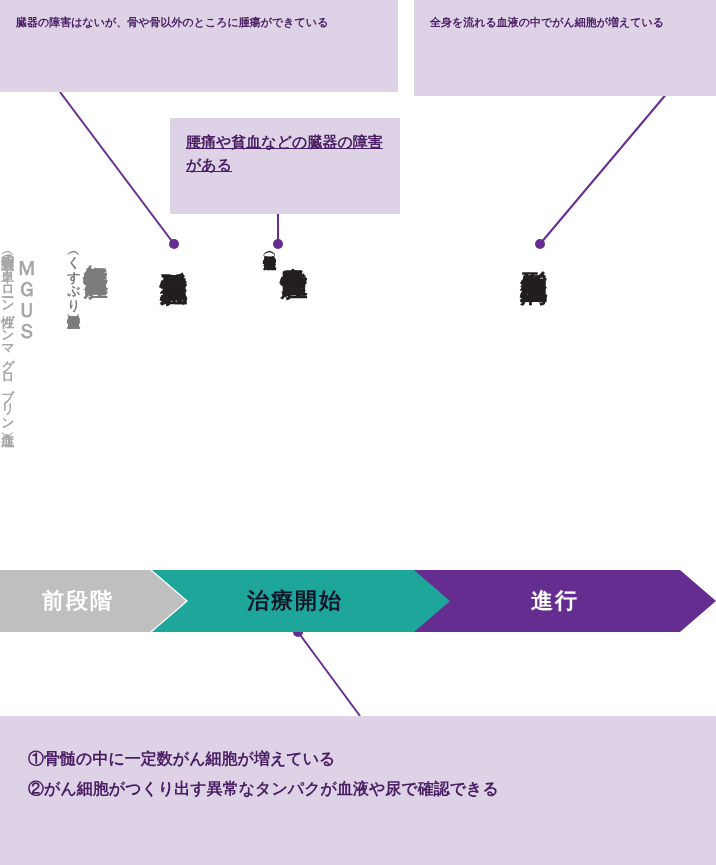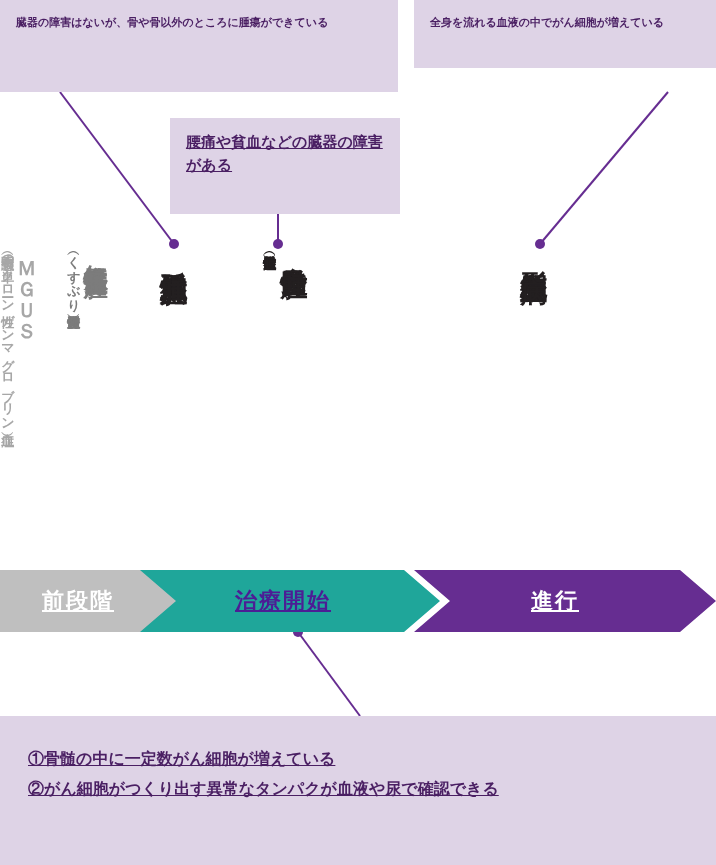--- a/index.html
+++ b/index.html
@@ -47,21 +47,21 @@
   #callout-solitary {
     left: 0px;
     top: 0px;
     width: 398px;
     height: 92px;
   }
   #callout-leukemia {
     left: 414px;
     top: 0px;
     width: 302px;
-    height: 68px;
+    height: 96px;
   }
   #callout-myeloma {
     left: 170px;
     top: 118px;
     width: 230px;
     height: 96px;
     text-decoration: underline;
   }
   .vgroup {
     position: absolute;
@@ -134,42 +134,41 @@
     width: 716px;
     height: 62px;
   }
   .stage-seg {
     position: absolute;
     top: 0;
     height: 62px;
     display: flex;
     align-items: center;
     box-sizing: border-box;
-    text-decoration: underline;
   }
   .stage-seg .stage-text {
     width: 100%;
     text-align: center;
     font-weight: bold;
     font-size: 22px;
     letter-spacing: 2px;
   }
   #seg-pre {
     left: 0px;
     width: 186px;
     background: #bfbfbf;
     color: #ffffff;
     clip-path: polygon(0 0, 150px 0, 186px 31px, 150px 62px, 0 62px);
   }
   #seg-pre .stage-text { padding-right: 30px; }
   #seg-start {
-    left: 140px;
+    left: 152px;
     width: 300px;
     background: #1fa69a;
-    color: #4c1d95;
+    color: #0f172a;
     clip-path: polygon(0 0, 264px 0, 300px 31px, 264px 62px, 0 62px, 36px 31px);
   }
   #seg-start .stage-text { padding-left: 14px; padding-right: 28px; }
   #seg-progress {
     left: 414px;
     width: 302px;
     background: #662d91;
     color: #ffffff;
     clip-path: polygon(0 0, 266px 0, 302px 31px, 266px 62px, 0 62px, 36px 31px);
   }
@@ -184,21 +183,20 @@
     height: 149px;
     background: #ded3e6;
     box-sizing: border-box;
     padding: 28px 0 0 28px;
   }
   #criteria-box .crit-line {
     color: #4a1f63;
     font-weight: bold;
     font-size: 16px;
     line-height: 1.9;
-    text-decoration: underline;
   }
 </style>
 </head>
 <body>
 
 <div id="stage">
 
   <svg class="connectors" viewBox="0 0 716 865">
 
     <line x1="60" y1="92" x2="174" y2="244" stroke="#662d91" stroke-width="2"></line>

